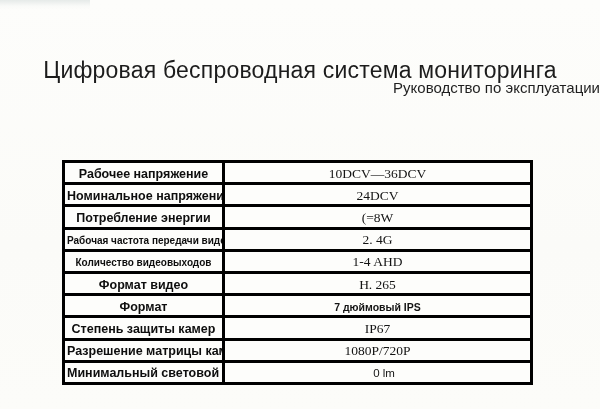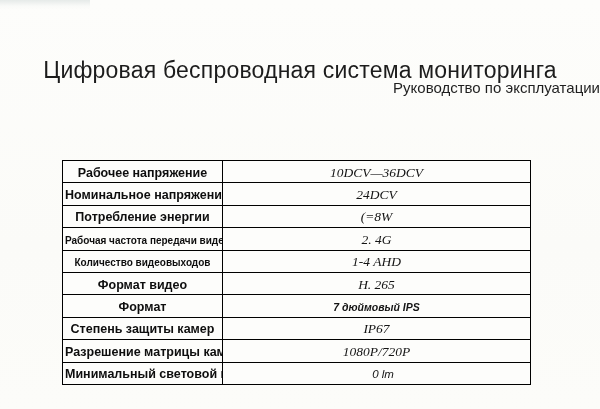--- a/index.html
+++ b/index.html
@@ -65,31 +65,31 @@
     left: 62px;
     width: 468px;
     height: 225px;
     border-collapse: collapse;
     table-layout: fixed;
     background: #fdfdfb;
   }
   table.params col.c1 { width: 160px; }
   table.params col.c2 { width: 308px; }
   table.params td {
-    border: 1px solid #000000;
+    border: 3px solid #000000;
     padding: 0 2px;
     text-align: center;
     vertical-align: middle;
     overflow: hidden;
     white-space: nowrap;
   }
   .label-cell { color: #0e0e0e; }
   .l-lg { font-size: 12.5px; font-weight: 600; }
   .l-sm { font-size: 10px;   font-weight: 600; }
-  .value-cell { color: #141414; font-style: italic; }
+  .value-cell { color: #141414; }
   .v-serif   { font-family: "Liberation Serif", serif; font-size: 13.5px; }
   .v-sans    { font-size: 12px; font-weight: 600; }
   .v-sans-sm { font-size: 10.5px; font-weight: 700; }
   .v-sans-lm { font-size: 11.5px; font-weight: 400; padding-left: 13px; }
 </style>
 </head>
 <body>
 
 <div class="page">
 

